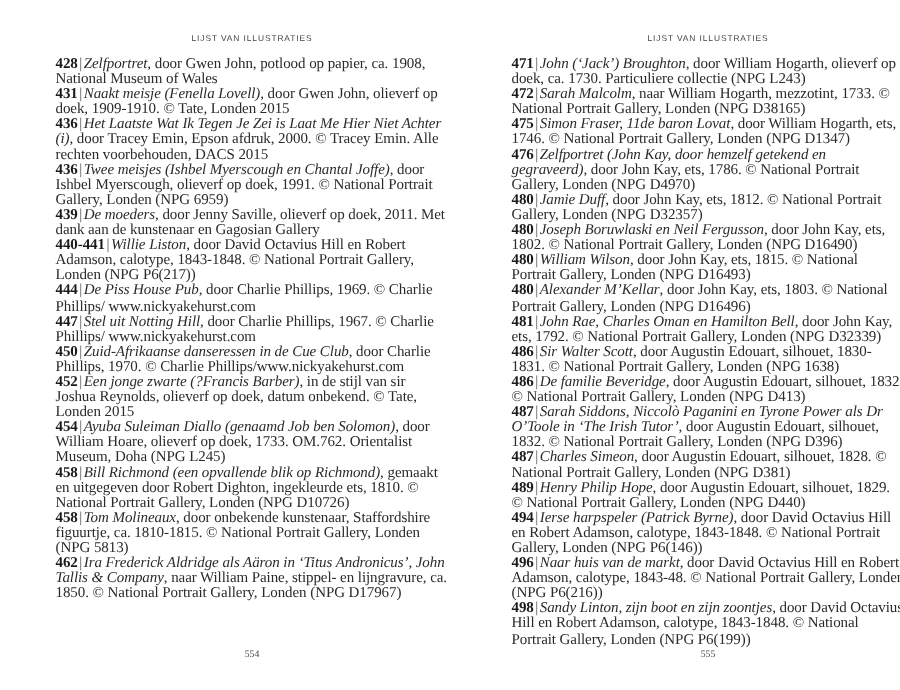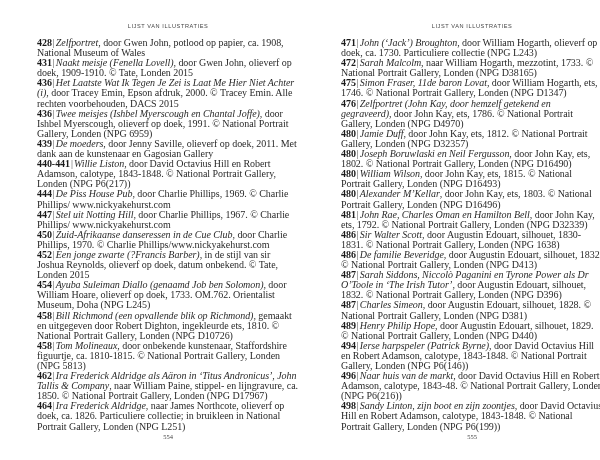--- a/index.html
+++ b/index.html
@@ -43,21 +43,20 @@
         <p class="entry"><span class="num">439</span><span class="sep">|</span><span class="title">De moeders</span><span class="text">, door Jenny Saville, olieverf op doek, 2011. Met dank aan de kunstenaar en Gagosian Gallery</span></p>
         <p class="entry"><span class="num">440-441</span><span class="sep">|</span><span class="title">Willie Liston</span><span class="text">, door David Octavius Hill en Robert Adamson, calotype, 1843-1848. © National Portrait Gallery, Londen (NPG P6(217))</span></p>
         <p class="entry"><span class="num">444</span><span class="sep">|</span><span class="title">De Piss House Pub</span><span class="text">, door Charlie Phillips, 1969. © Charlie Phillips/ www.nickyakehurst.com</span></p>
         <p class="entry"><span class="num">447</span><span class="sep">|</span><span class="title">Stel uit Notting Hill</span><span class="text">, door Charlie Phillips, 1967. © Charlie Phillips/ www.nickyakehurst.com</span></p>
         <p class="entry"><span class="num">450</span><span class="sep">|</span><span class="title">Zuid-Afrikaanse danseressen in de Cue Club</span><span class="text">, door Charlie Phillips, 1970. © Charlie Phillips/www.nickyakehurst.com</span></p>
         <p class="entry"><span class="num">452</span><span class="sep">|</span><span class="title">Een jonge zwarte (?Francis Barber)</span><span class="text">, in de stijl van sir Joshua Reynolds, olieverf op doek, datum onbekend. © Tate, Londen 2015</span></p>
         <p class="entry"><span class="num">454</span><span class="sep">|</span><span class="title">Ayuba Suleiman Diallo (genaamd Job ben Solomon)</span><span class="text">, door William Hoare, olieverf op doek, 1733. OM.762. Orientalist Museum, Doha (NPG L245)</span></p>
         <p class="entry"><span class="num">458</span><span class="sep">|</span><span class="title">Bill Richmond (een opvallende blik op Richmond)</span><span class="text">, gemaakt en uitgegeven door Robert Dighton, ingekleurde ets, 1810. © National Portrait Gallery, Londen (NPG D10726)</span></p>
         <p class="entry"><span class="num">458</span><span class="sep">|</span><span class="title">Tom Molineaux</span><span class="text">, door onbekende kunstenaar, Staffordshire figuurtje, ca. 1810-1815. © National Portrait Gallery, Londen (NPG 5813)</span></p>
         <p class="entry"><span class="num">462</span><span class="sep">|</span><span class="title">Ira Frederick Aldridge als Aäron in ‘Titus Andronicus’, John Tallis &amp; Company</span><span class="text">, naar William Paine, stippel- en lijngravure, ca. 1850. © National Portrait Gallery, Londen (NPG D17967)</span></p>
-        <p class="entry"><span class="num">464</span><span class="sep">|</span><span class="title">Ira Frederick Aldridge</span><span class="text">, naar James Northcote, olieverf op doek, ca. 1826. Particuliere collectie; in bruikleen in National Portrait Gallery, Londen (NPG L251)</span></p>
       </div>
     <div class="folio">554</div>
   </div>
 
   <div class="page right">
     <div class="running-head">LIJST VAN ILLUSTRATIES</div>
     <div class="entries">
         <p class="entry"><span class="num">471</span><span class="sep">|</span><span class="title">John (‘Jack’) Broughton</span><span class="text">, door William Hogarth, olieverf op doek, ca. 1730. Particuliere collectie (NPG L243)</span></p>
         <p class="entry"><span class="num">472</span><span class="sep">|</span><span class="title">Sarah Malcolm</span><span class="text">, naar William Hogarth, mezzotint, 1733. © National Portrait Gallery, Londen (NPG D38165)</span></p>
         <p class="entry"><span class="num">475</span><span class="sep">|</span><span class="title">Simon Fraser, 11de baron Lovat</span><span class="text">, door William Hogarth, ets, 1746. © National Portrait Gallery, Londen (NPG D1347)</span></p>

